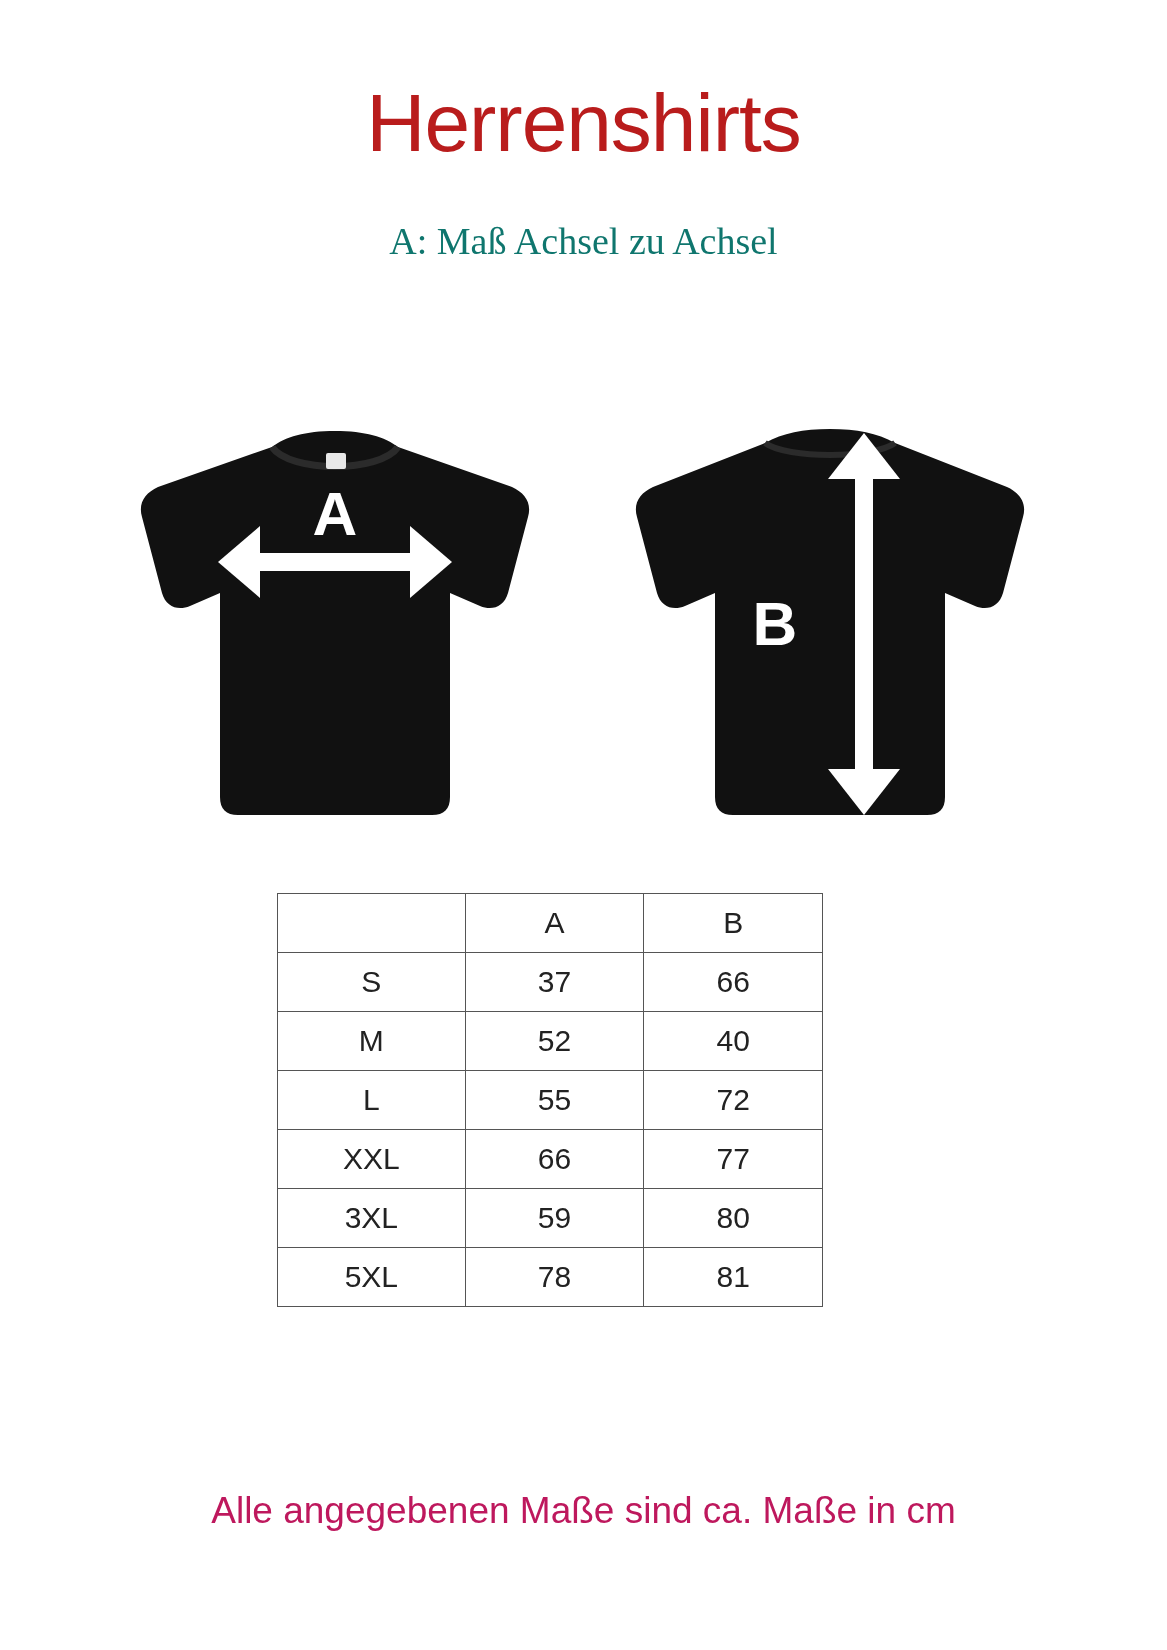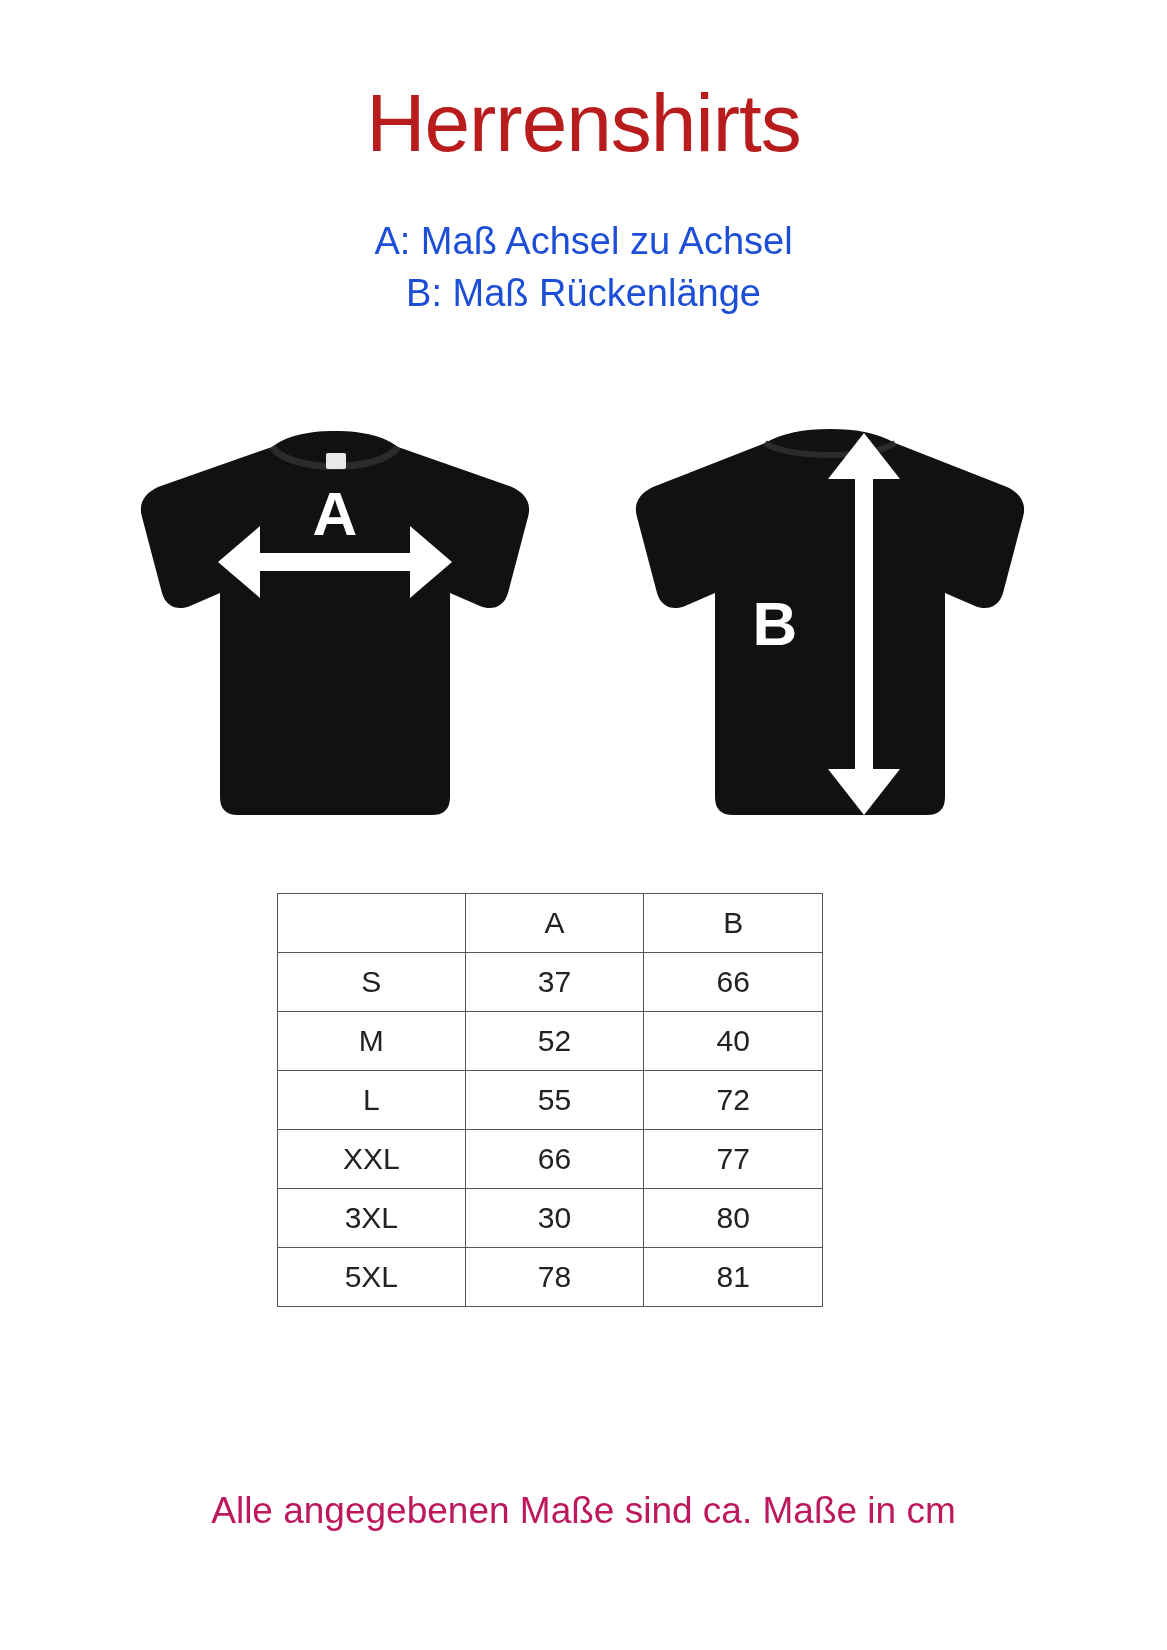--- a/index.html
+++ b/index.html
@@ -37,21 +37,22 @@
   }
 
   .legend {
     position: absolute;
     top: 215px;
     left: 0;
     width: 100%;
     text-align: center;
     font-size: 38px;
     line-height: 52px;
-    color: #1d4ed8;
+    color: #0f766e;
+    font-family: Liberation Serif, serif;
   }
   .legend .legend-line {
     display: block;
   }
 
   
   .shirts {
     position: absolute;
     top: 425px;
     left: 0;
@@ -103,21 +104,20 @@
 </style>
 </head>
 <body>
 
 <div class="page">
 
   <div class="title">Herrenshirts</div>
 
   <div class="legend">
     <span class="legend-line">A: Maß Achsel zu Achsel</span>
-    <span class="legend-line">B: Maß Rückenlänge</span>
   </div>
 
   <div class="shirts">
 
     <div class="shirt-wrap shirt-front">
       <svg class="shirt-svg" width="430" height="420" viewBox="0 0 430 420">
         <path fill="#111111" d="M152 22
                  C 165 12, 185 6, 215 6
                  C 245 6, 265 12, 278 22
                  L 392 62
@@ -213,21 +213,21 @@
         <td>55</td>
         <td>72</td>
       </tr>
       <tr>
         <td>XXL</td>
         <td>66</td>
         <td>77</td>
       </tr>
       <tr>
         <td>3XL</td>
-        <td>30</td>
+        <td>59</td>
         <td>80</td>
       </tr>
       <tr>
         <td>5XL</td>
         <td>78</td>
         <td>81</td>
       </tr>
     </tbody>
   </table>
 

